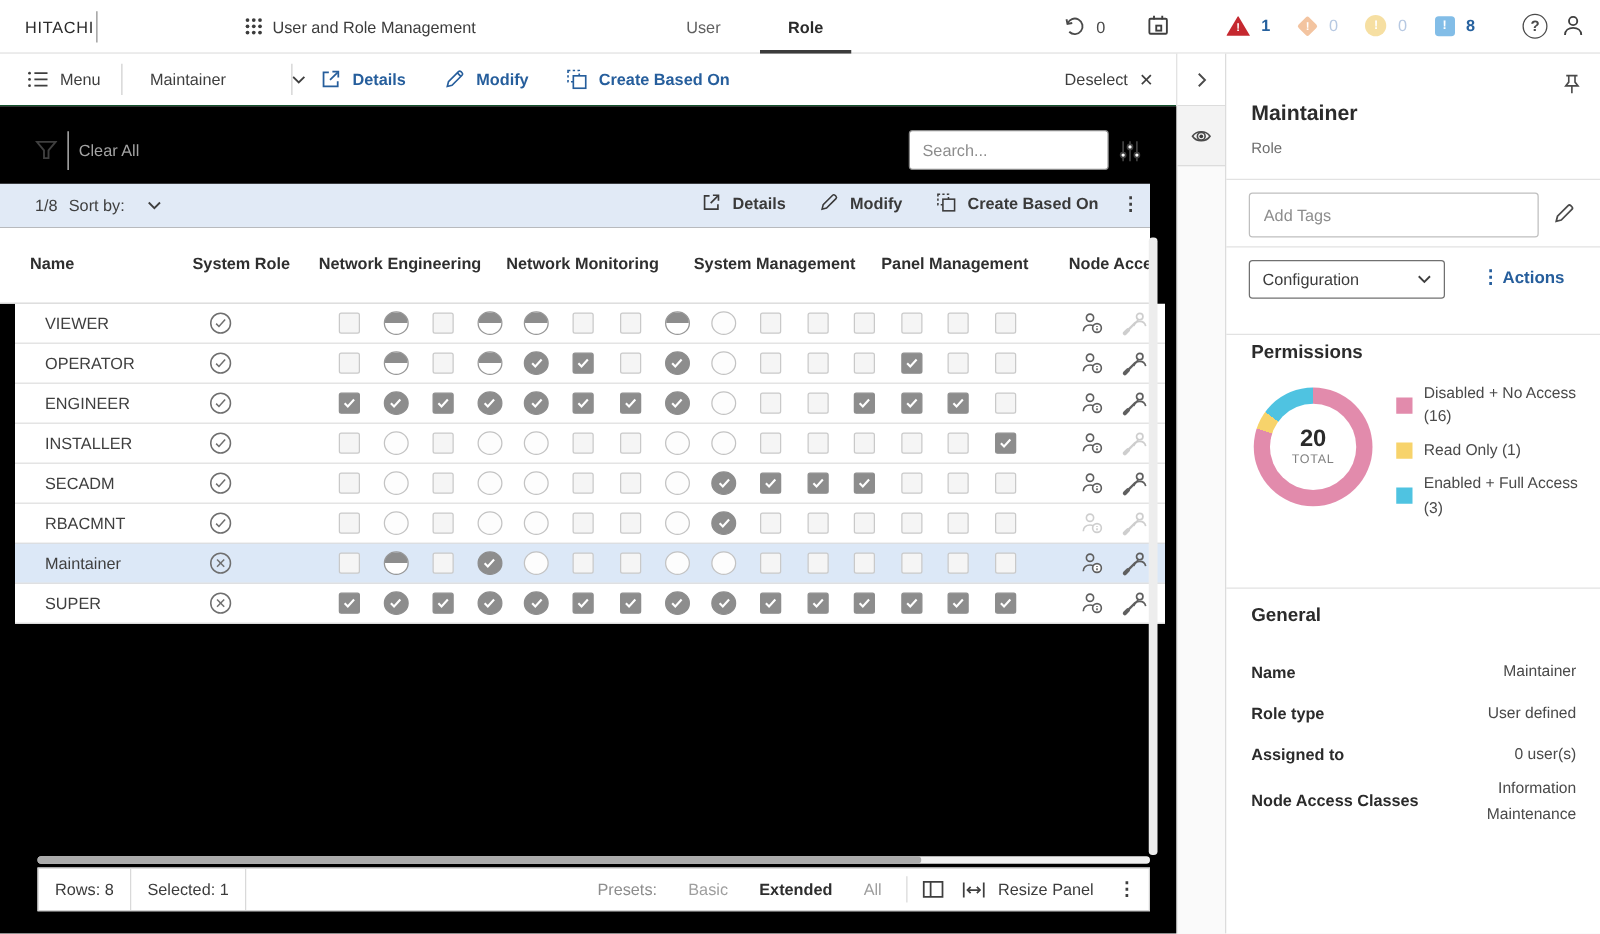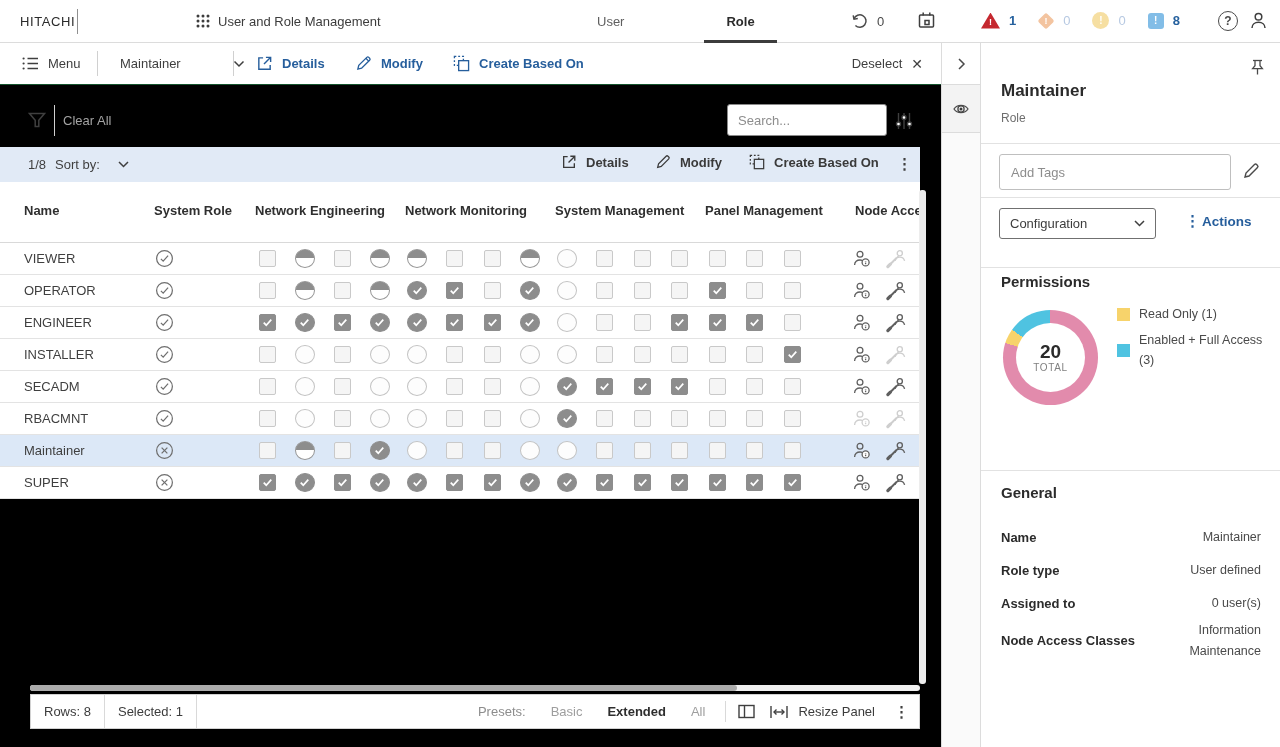--- a/index.html
+++ b/index.html
@@ -9,21 +9,21 @@
   .abs { position:absolute; }
   svg { display:block; }
 
   
   #topbar { position:absolute; left:0; top:0; width:1280px; height:43px; background:#fff; border-bottom:1px solid #dcdcdc; }
   #brand { left:20px; top:14px; font-size:13px; font-weight:400; letter-spacing:.6px; color:#2b2b2b; }
   #brand-divider { left:77px; top:9px; width:1px; height:25px; background:#8f8f8f; }
   #app-grid-icon { left:196px; top:14px; }
   #app-title { left:218px; top:14px; font-size:13px; color:#3c3c3c; }
   #topbar-tabs { left:545px; top:0; height:43px; display:flex; gap:46px; align-items:stretch; }
-  .tab { position:relative; display:flex; align-items:center; font-size:13px; color:#5f5f5f; cursor:pointer; padding:0 4px;margin-left:48px; }
+  .tab { position:relative; display:flex; align-items:center; font-size:13px; color:#5f5f5f; cursor:pointer; padding:0 4px; }
   .tab.active { color:#2b2b2b; font-weight:600; }
   .tab.active::after { content:''; position:absolute; left:-18px; right:-18px; bottom:0; height:3px; background:#3c3c3c; }
   #refresh-btn { left:851px; top:12px; }
   #refresh-count { left:877px; top:14px; font-size:13px; color:#4a4a4a; }
   #scheduler-btn { left:917px; top:11px; }
   #alerts { left:981px; top:12px; display:flex; align-items:center; }
   .alert-group { display:flex; align-items:center; gap:9px; margin-right:22px; }
   .badge { position:relative; display:flex; align-items:center; justify-content:center; color:#fff; font-weight:700; }
   .badge .glyph { line-height:1; }
   .badge.triangle { width:19px; height:16px; clip-path:polygon(50% 0,100% 100%,0 100%); background:var(--c); font-size:9px; align-items:flex-end; padding-bottom:2px; }
@@ -61,21 +61,21 @@
   #sort-pos { position:absolute; left:28px; top:10px; font-size:13px; color:#3f3f3f; }
   #sort-by { position:absolute; left:55px; top:10px; font-size:13px; color:#3f3f3f; }
   #sort-chevron { position:absolute; left:118px; top:14px; cursor:pointer; }
   .sb-group { position:absolute; top:7px; display:flex; align-items:center; gap:9px; cursor:pointer; }
   .sb-label { font-size:13px; font-weight:600; color:#3a3a3a; }
   .kebab { font-size:15px; font-weight:700; color:#3f3f3f; letter-spacing:0; line-height:1; cursor:pointer; }
 
   #thead { position:absolute; left:0; top:97px; width:920px; height:61px; background:#fff; border-bottom:1px solid #d9d9d9; overflow:hidden; }
   .th { position:absolute; top:21px; font-size:13px; font-weight:600; color:#2f2f2f; white-space:nowrap; }
 
-  #table-body { position:absolute; left:0; top:158px; width:920px; }
+  #table-body { position:absolute; left:12px; top:158px; width:920px; }
   .row { position:relative; height:32px; border-bottom:1px solid #e3e3e3; background:#fff; cursor:pointer; }
   .row.selected { background:#dce8f7; }
   .row-name { position:absolute; left:24px; top:0; line-height:31px; font-size:13px; color:#3f3f3f; }
   .sysrole { position:absolute; left:155px; top:6px; }
   .cell { position:absolute; display:flex; align-items:center; justify-content:center; }
   .cell.sq { width:17px; height:17px; border-radius:2px; top:7px; }
   .cell.ci { width:20px; height:19px; border-radius:50%; top:6px; }
   .cell.e.sq { background:#f5f5f5; border:1px solid #c9c9c9; }
   .cell.e.ci { background:#fdfdfd; border:1px solid #c3c3c3; }
   .cell.c { background:#8d8d8d; border:1px solid #8d8d8d; }
@@ -884,20 +884,24 @@
 
     <h3 id="perm-heading" class="abs">Permissions</h3>
     <div id="donut" class="abs" style="background: conic-gradient(rgb(226, 139, 172) 0deg, rgb(226, 139, 172) 288deg, rgb(247, 211, 107) 288deg, rgb(247, 211, 107) 306deg, rgb(79, 195, 225) 306deg, rgb(79, 195, 225) 360deg);">
       <div id="donut-center">
         <span id="donut-total">20</span>
         <span id="donut-total-label">TOTAL</span>
       </div>
     </div>
     <div id="legend" class="abs">
         <div class="leg-item">
+          <span class="swatch" style="background: rgb(226, 139, 172);"></span>
+          <span>Disabled + No Access (16)</span>
+        </div>
+        <div class="leg-item">
           <span class="swatch" style="background: rgb(247, 211, 107);"></span>
           <span>Read Only (1)</span>
         </div>
         <div class="leg-item">
           <span class="swatch" style="background: rgb(79, 195, 225);"></span>
           <span>Enabled + Full Access (3)</span>
         </div>
       </div>
 
     <div class="hr" style="top:427px"></div>

